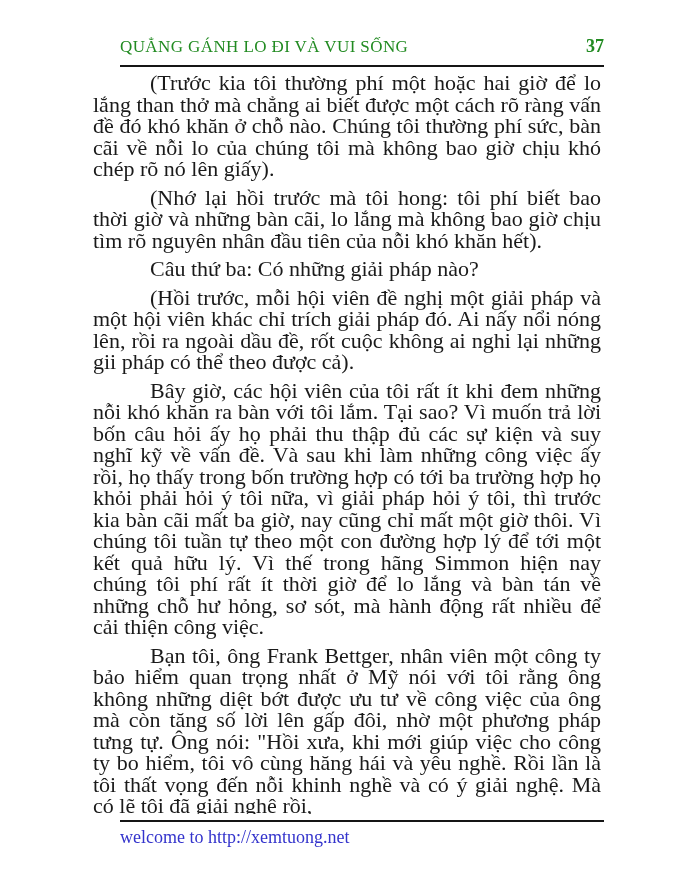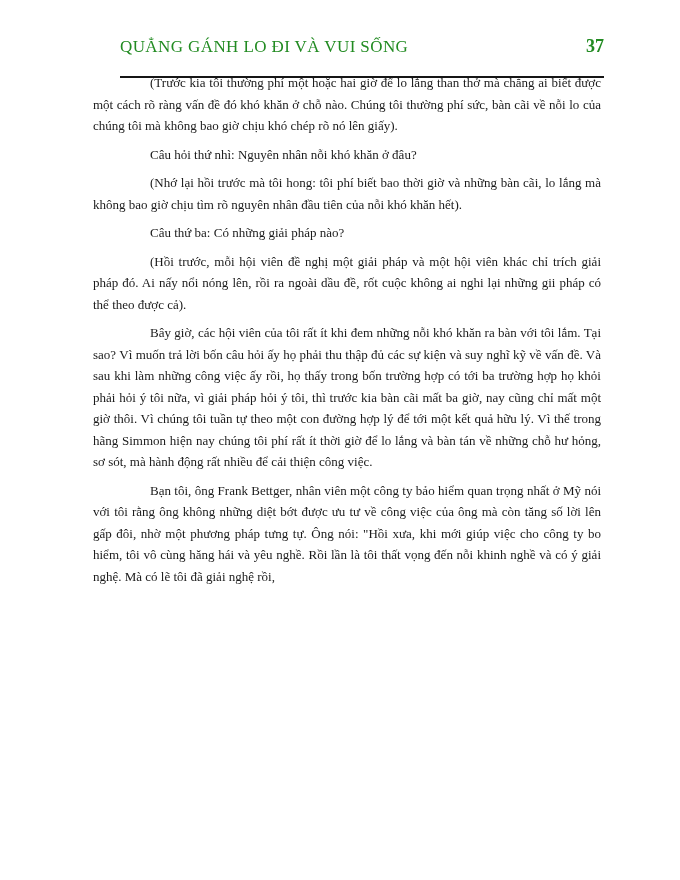--- a/index.html
+++ b/index.html
@@ -18,41 +18,41 @@
   }
   .header {
     position: absolute;
     top: 36px;
     left: 120px;
     right: 76px;
     display: flex;
     justify-content: space-between;
     align-items: flex-end;
     border-bottom: 2px solid #151515;
-    padding-bottom: 19px;
+    padding-bottom: 8px;
   }
   .header-title {
     color: #228b22;
     font-size: 17px;
     letter-spacing: 0.4px;
     white-space: nowrap;
   }
   .page-number {
     color: #228b22;
     font-size: 18px;
     font-weight: bold;
   }
   .body-text {
     position: absolute;
     top: 72px;
     left: 93px;
     width: 508px;
     height: 742px;
     overflow: hidden;
-    font-size: 13px;
+    font-size: 22px;
     line-height: 21.5px;
     text-align: justify;
   }
   .para {
     margin: 0 0 7px 0;
     text-indent: 57px;
   }
   .footer {
     position: absolute;
     top: 820px;
@@ -73,22 +73,24 @@
 
 <div class="page">
 
   <div class="header">
     <span class="header-title">QUẲNG GÁNH LO ĐI VÀ VUI SỐNG</span>
     <span class="page-number">37</span>
   </div>
 
   <div class="body-text">
       <p class="para">(Trước kia tôi thường phí một hoặc hai giờ để lo lắng than thở mà chẳng ai biết được một cách rõ ràng vấn đề đó khó khăn ở chỗ nào. Chúng tôi thường phí sức, bàn cãi về nỗi lo của chúng tôi mà không bao giờ chịu khó chép rõ nó lên giấy).</p>
-      <p class="para">Câu hỏi thứ nhì: Nguyên nhân nỗi khó khăn ở đâu?</p>
       <p class="para">(Nhớ lại hồi trước mà tôi hong: tôi phí biết bao thời giờ và những bàn cãi, lo lắng mà không bao giờ chịu tìm rõ nguyên nhân đầu tiên của nỗi khó khăn hết).</p>
       <p class="para">Câu thứ ba: Có những giải pháp nào?</p>
       <p class="para">(Hồi trước, mỗi hội viên đề nghị một giải pháp và một hội viên khác chỉ trích giải pháp đó. Ai nấy nổi nóng lên, rồi ra ngoài dầu đề, rốt cuộc không ai nghi lại những gii pháp có thể theo được cả).</p>
       <p class="para">Bây giờ, các hội viên của tôi rất ít khi đem những nỗi khó khăn ra bàn với tôi lắm. Tại sao? Vì muốn trả lời bốn câu hỏi ấy họ phải thu thập đủ các sự kiện và suy nghĩ kỹ về vấn đề. Và sau khi làm những công việc ấy rồi, họ thấy trong bốn trường hợp có tới ba trường hợp họ khỏi phải hỏi ý tôi nữa, vì giải pháp hỏi ý tôi, thì trước kia bàn cãi mất ba giờ, nay cũng chỉ mất một giờ thôi. Vì chúng tôi tuần tự theo một con đường hợp lý để tới một kết quả hữu lý. Vì thế trong hãng Simmon hiện nay chúng tôi phí rất ít thời giờ để lo lắng và bàn tán về những chỗ hư hỏng, sơ sót, mà hành động rất nhiều để cải thiện công việc.</p>
       <p class="para">Bạn tôi, ông Frank Bettger, nhân viên một công ty bảo hiểm quan trọng nhất ở Mỹ nói với tôi rằng ông không những diệt bớt được ưu tư về công việc của ông mà còn tăng số lời lên gấp đôi, nhờ một phương pháp tưng tự. Ông nói: "Hồi xưa, khi mới giúp việc cho công ty bo hiểm, tôi vô cùng hăng hái và yêu nghề. Rồi lần là tôi thất vọng đến nỗi khinh nghề và có ý giải nghệ. Mà có lẽ tôi đã giải nghệ rồi,</p>
     </div>
 
+  <div class="footer">
+    <a class="footer-link">welcome to http://xemtuong.net</a>
+  </div>
 
 </div>
 
 </body></html>

